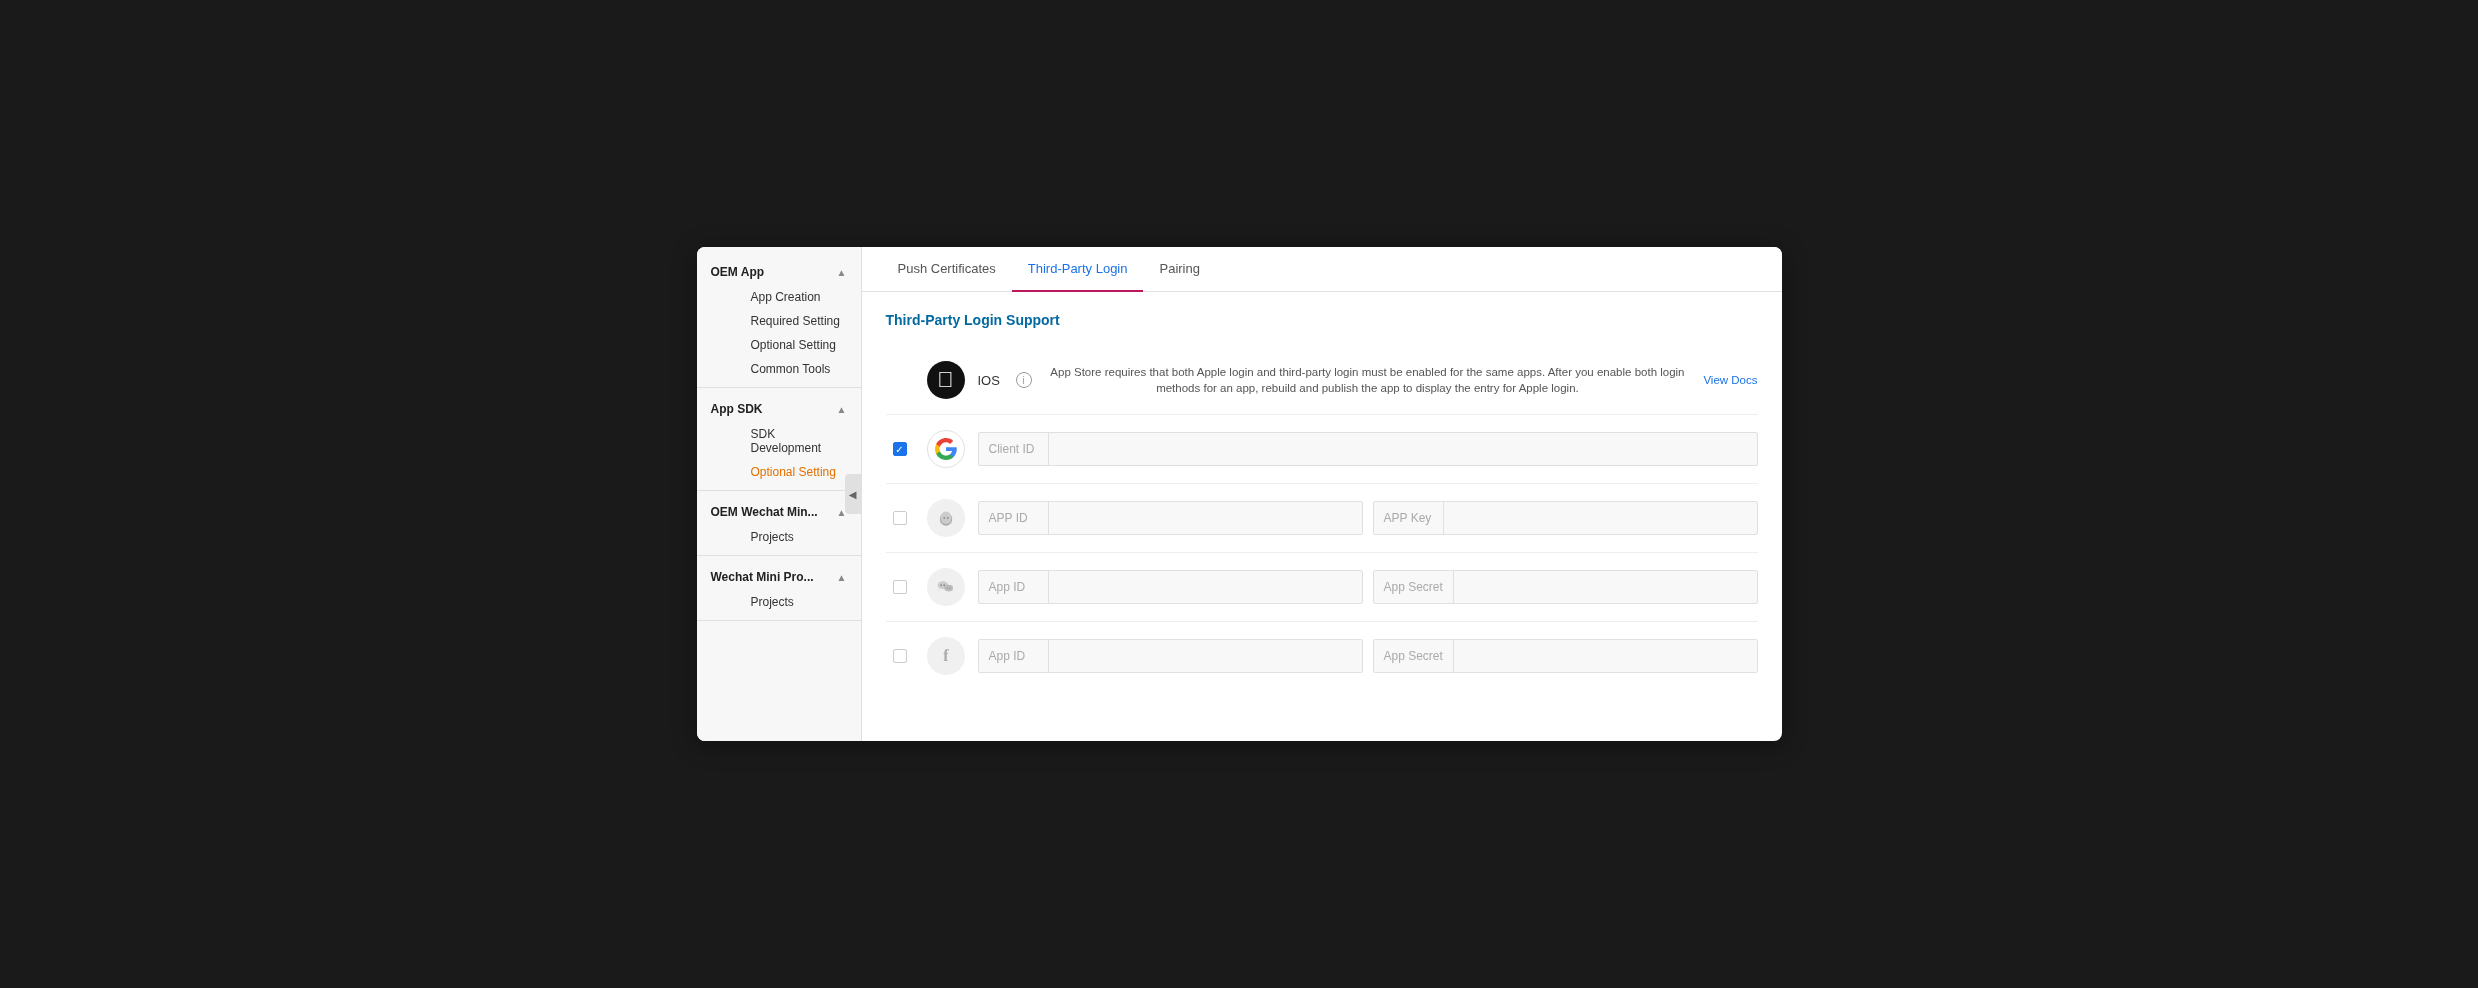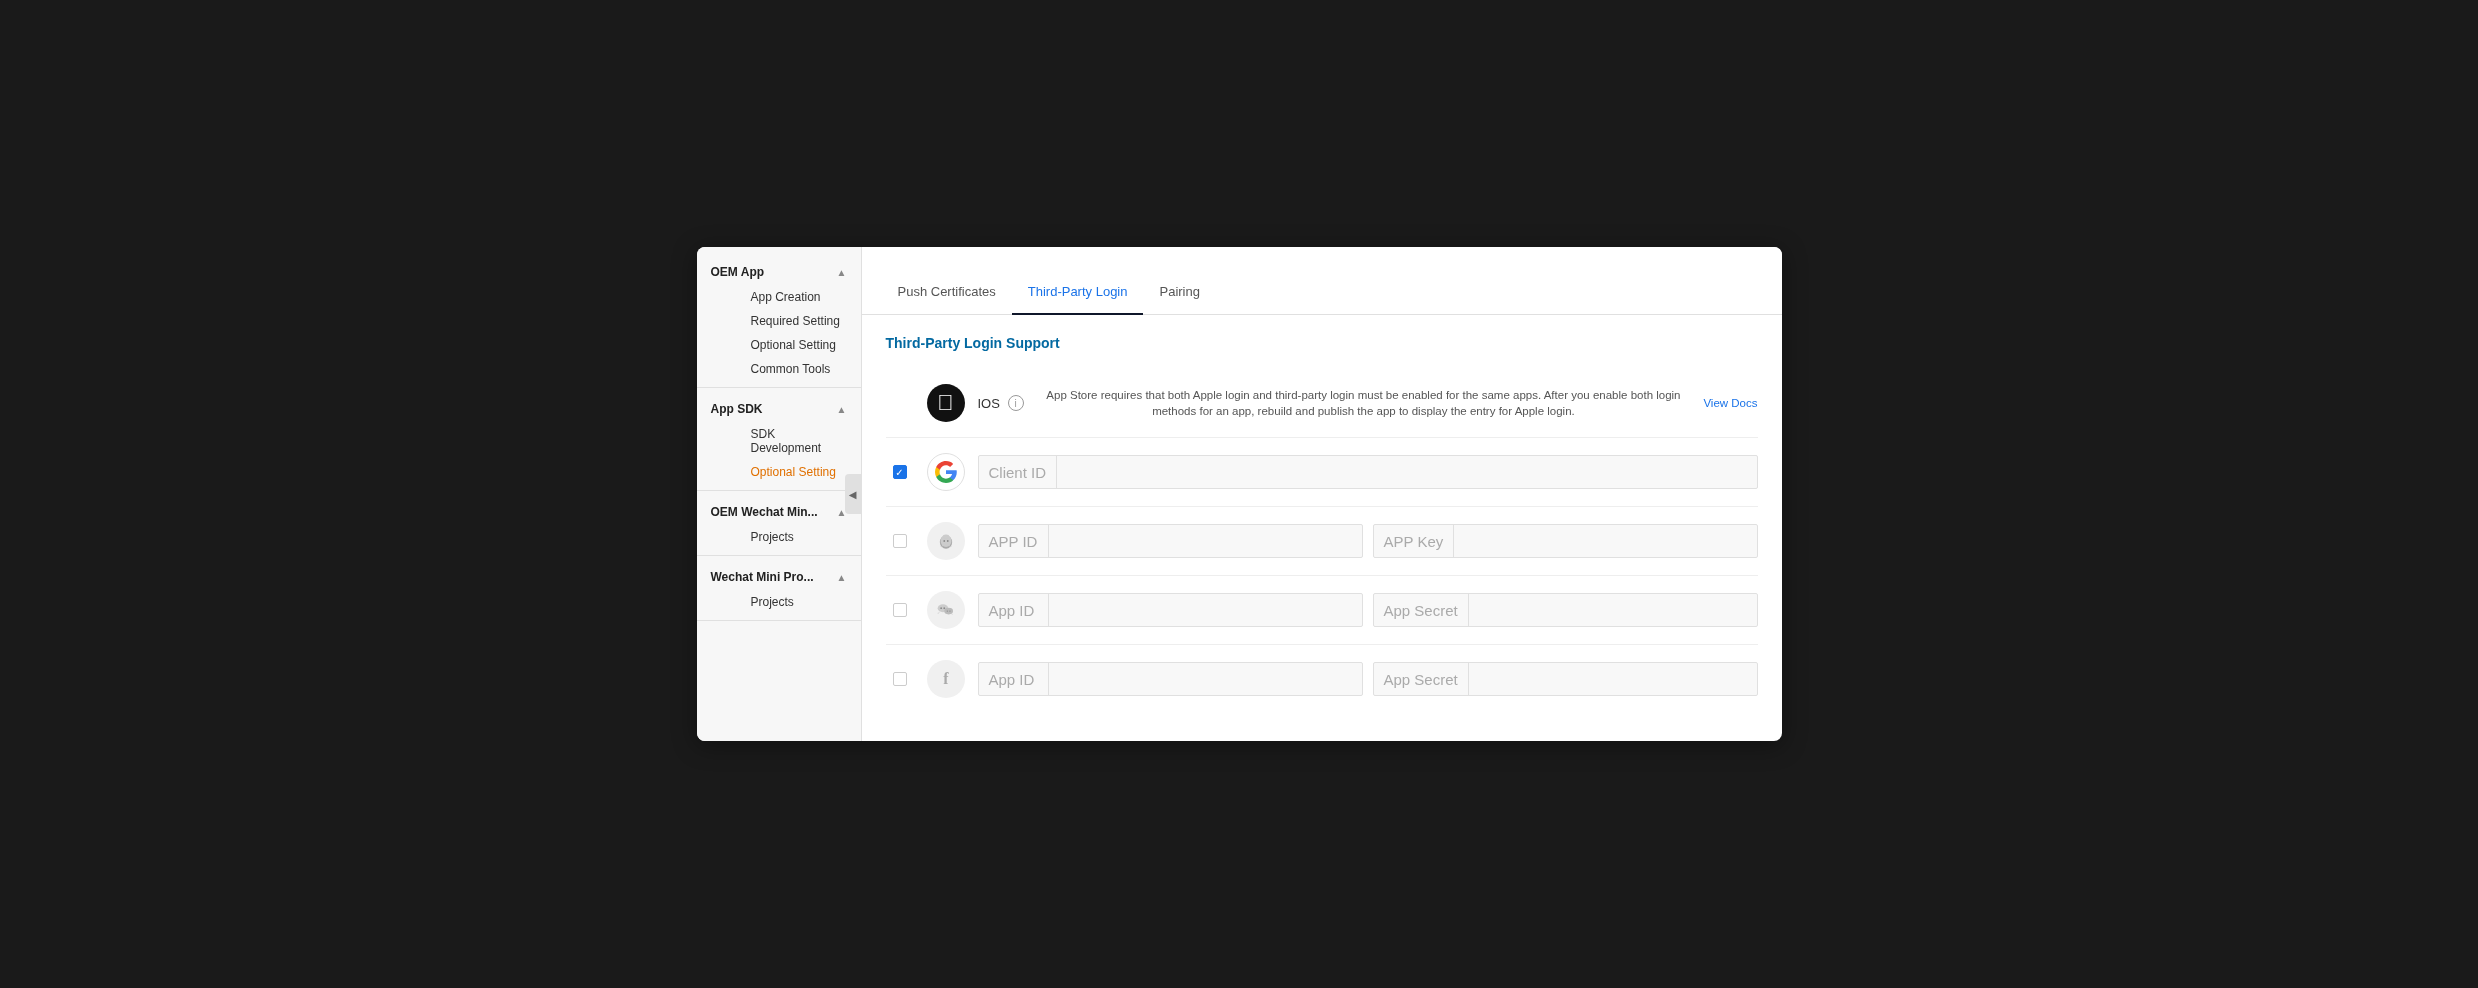--- a/index.html
+++ b/index.html
@@ -99,23 +99,22 @@
     .tab {
       padding: 14px 16px;
       font-size: 13px;
       color: #555;
       cursor: pointer;
       border-bottom: 2px solid transparent;
       margin-bottom: -1px;
     }
     .tab.active {
       color: #1a73e8;
-      border-bottom: 2px solid #0f172a;
+      border-bottom: 2px solid #be185d;
       font-weight: 500;
-      margin-top: 23px;
     }
     
     .content {
       flex: 1;
       overflow-y: auto;
       padding: 20px 24px;
     }
     .section-title {
       font-size: 14px;
       font-weight: 600;
@@ -179,20 +178,21 @@
     }
     .icon-circle.apple {
       background: #111;
       color: #fff;
       font-size: 22px;
     }
     .ios-label {
       font-size: 13px;
       font-weight: 500;
       color: #333;
+      margin-right: 8px;
       min-width: 30px;
     }
     .info-icon {
       width: 16px;
       height: 16px;
       border-radius: 50%;
       border: 1px solid #999;
       color: #999;
       font-size: 10px;
       display: flex;
@@ -225,21 +225,21 @@
       align-items: center;
     }
     .input-field.wide {
       flex: 1;
     }
     .input-field.full {
       flex: 1;
     }
     .input-label {
       padding: 0 10px;
-      font-size: 15px;
+      font-size: 12px;
       color: #aaa;
       border-right: 1px solid #e0e0e0;
       height: 100%;
       display: flex;
       align-items: center;
       white-space: nowrap;
       min-width: 70px;
     }
     .row-fields {
       display: flex;

